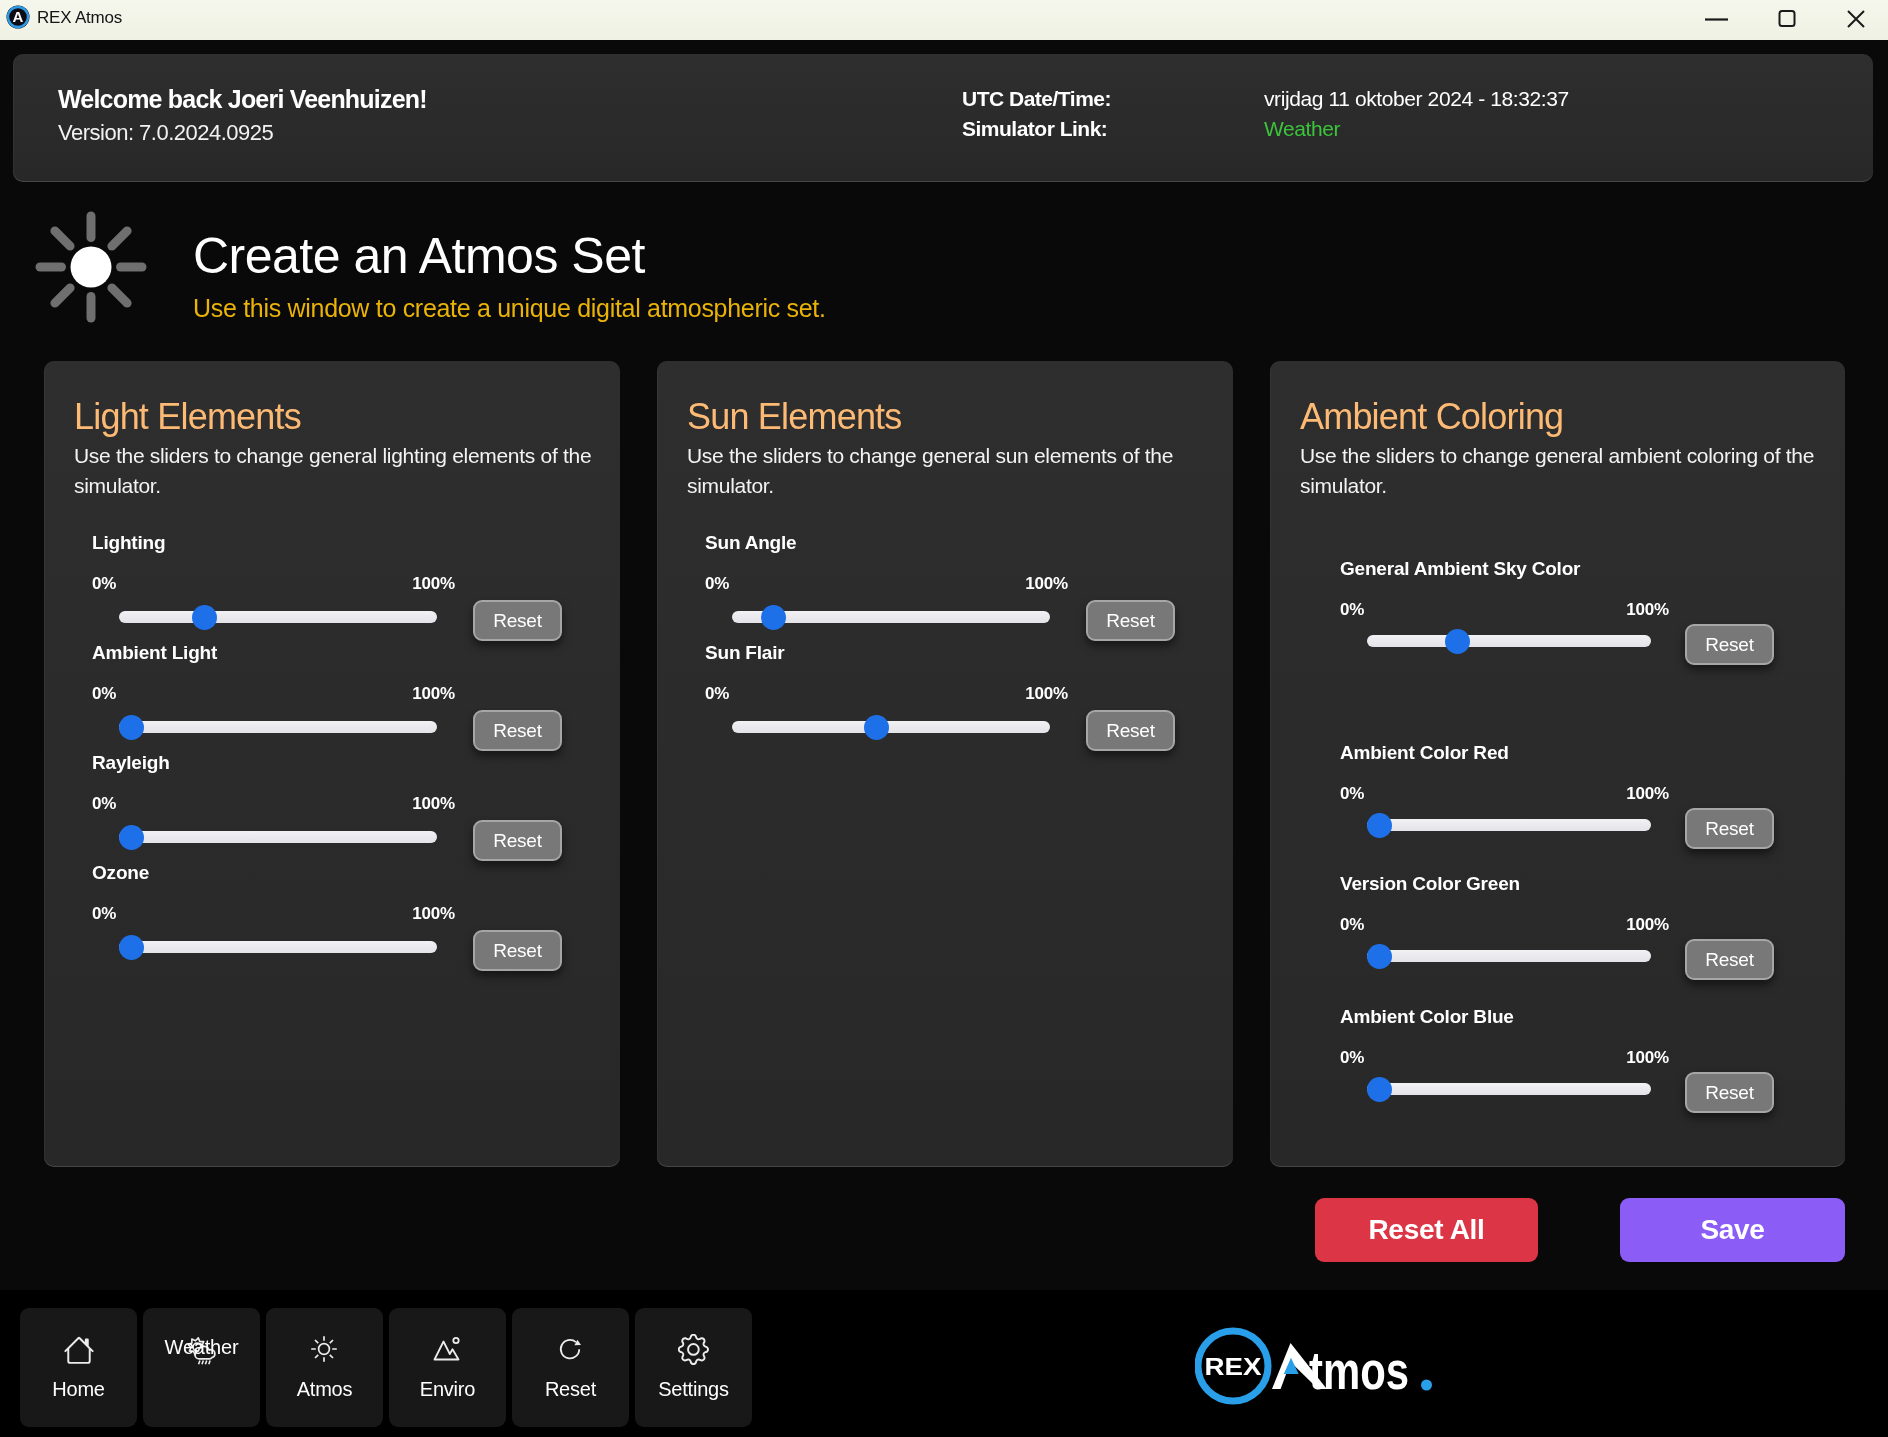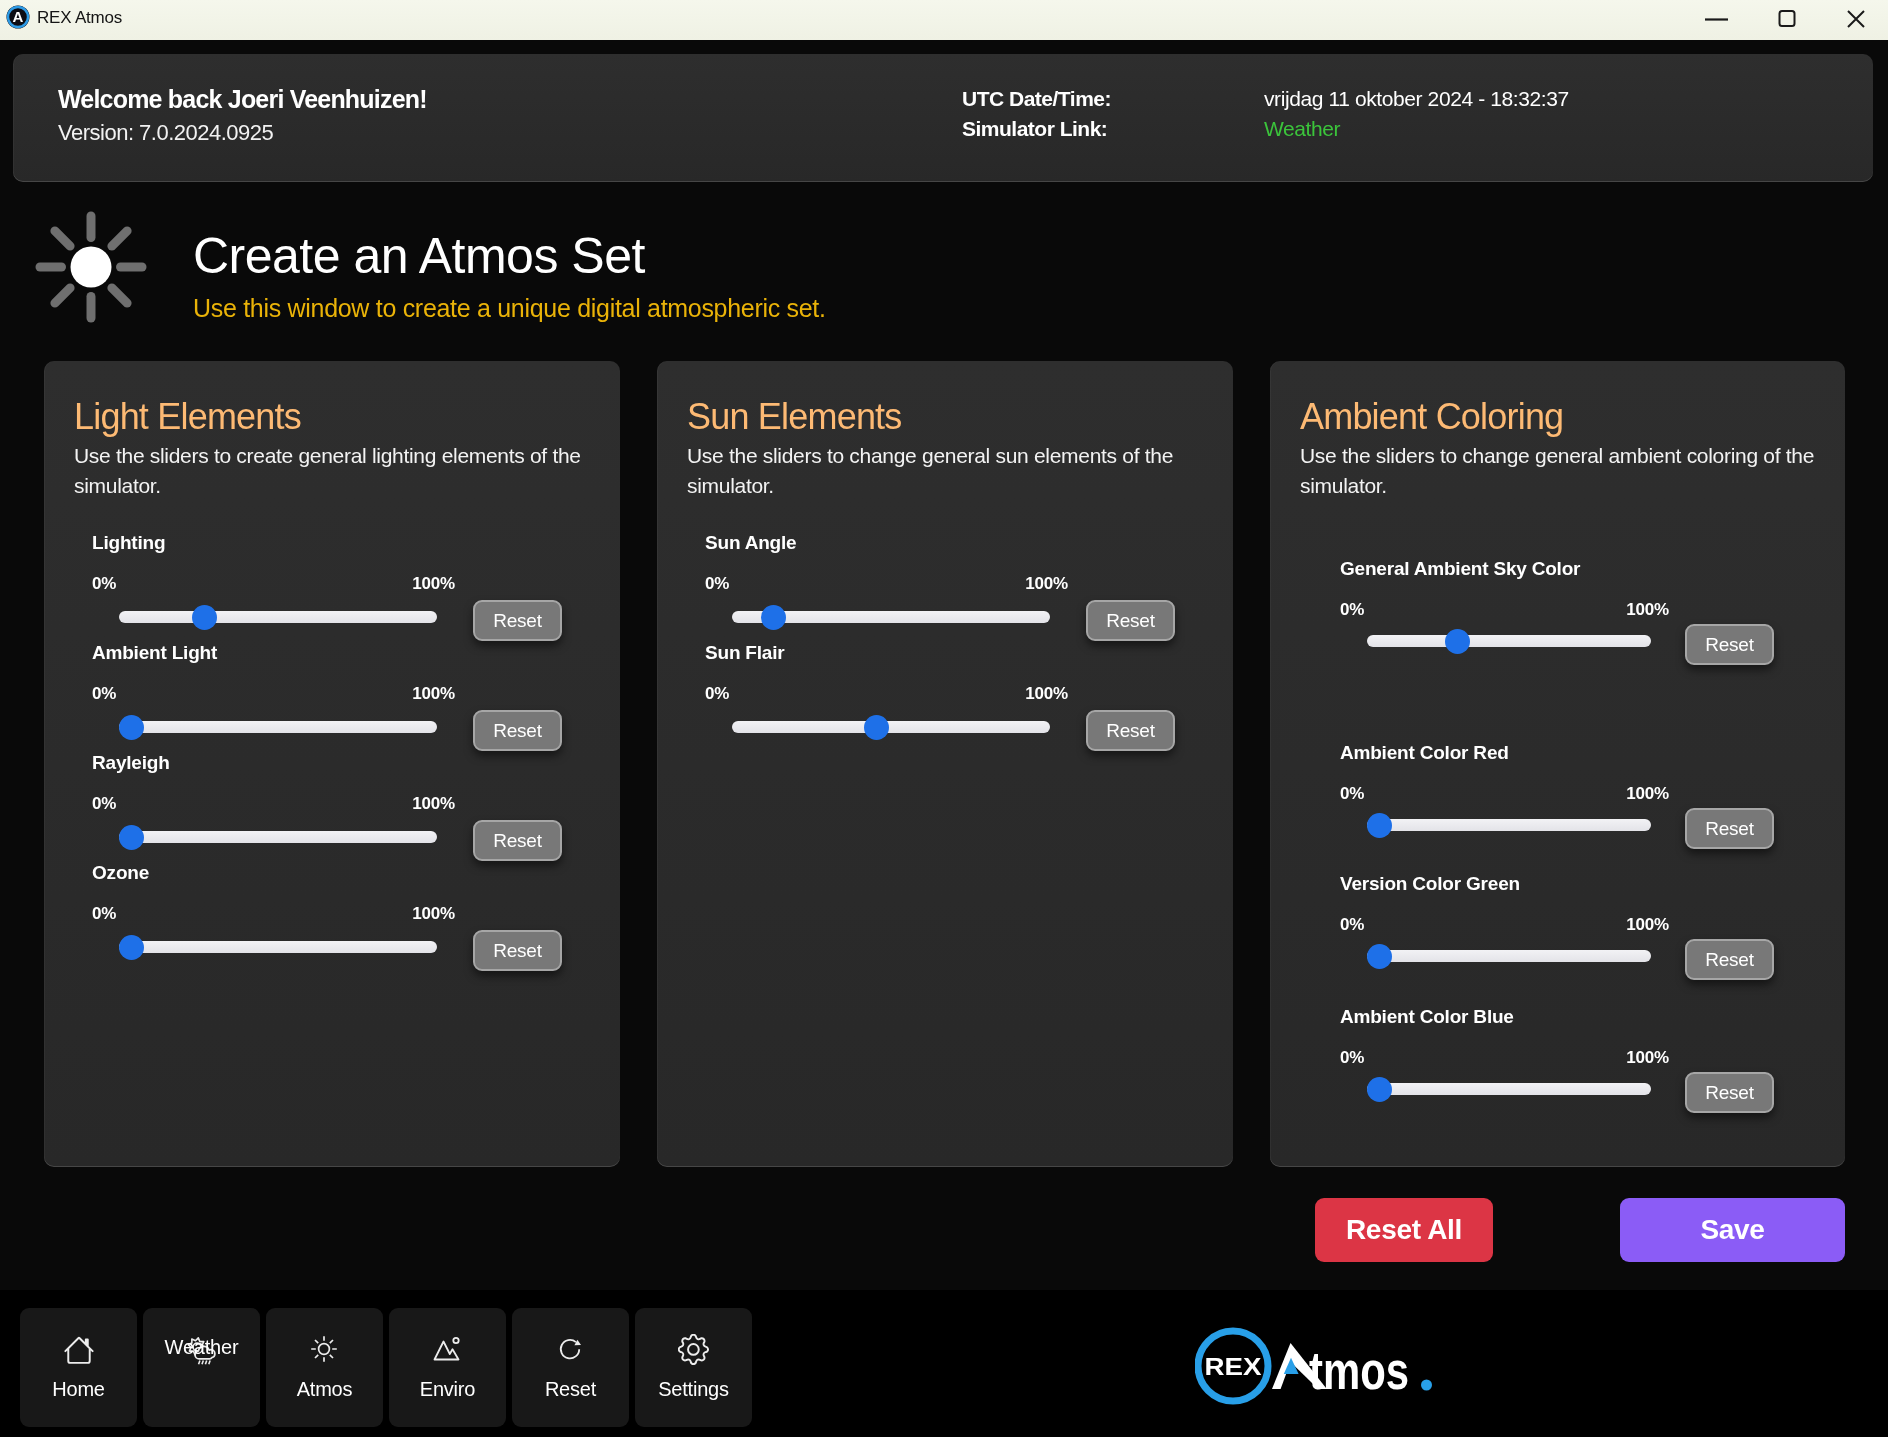--- a/index.html
+++ b/index.html
@@ -55,21 +55,21 @@
       <line x1="78.9" y1="37.1" x2="94.1" y2="21.9"></line>
     </g>
     <circle cx="58" cy="58" r="20.5" fill="#fff"></circle>
   </svg>
 <div class="abs w" style="left:193px;top:227px;font-size:50px;letter-spacing:-0.5px">Create an Atmos Set</div>
 <div class="abs" style="left:193px;top:294px;font-size:25px;color:#eab308;letter-spacing:-0.3px">Use this window to create a unique digital atmospheric set.</div>
 <div class="card" style="left:44px;top:361px;width:576px;height:806px"></div>
 <div class="card" style="left:657px;top:361px;width:576px;height:806px"></div>
 <div class="card" style="left:1270px;top:361px;width:575px;height:806px"></div>
 <div class="cardhead" style="left:74px;top:396px">Light Elements</div>
-<div class="cardsub" style="left:74px;top:441px;width:522px">Use the sliders to create general lighting elements of the simulator.</div>
+<div class="cardsub" style="left:74px;top:441px;width:522px">Use the sliders to change general lighting elements of the simulator.</div>
 <div class="cardhead" style="left:687px;top:396px">Sun Elements</div>
 <div class="cardsub" style="left:687px;top:441px;width:522px">Use the sliders to change general sun elements of the simulator.</div>
 <div class="cardhead" style="left:1300px;top:396px">Ambient Coloring</div>
 <div class="cardsub" style="left:1300px;top:441px;width:522px">Use the sliders to change general ambient coloring of the simulator.</div>
 <div class="slabel" style="left:92px;top:532px">Lighting</div>
 <div class="pct" style="left:92px;top:574px">0%</div>
 <div class="pct" style="left:385px;top:574px;width:70px;text-align:right">100%</div>
 <div class="track" style="left:119px;top:611px;width:318px"></div>
 <div class="thumb" style="left:192.2px;top:604.5px"></div>
 <div class="rbtn" style="left:473px;top:600px">Reset</div>
@@ -120,21 +120,21 @@
 <div class="pct" style="left:1599px;top:915px;width:70px;text-align:right">100%</div>
 <div class="track" style="left:1367px;top:950px;width:284px"></div>
 <div class="thumb" style="left:1367.0px;top:943.5px"></div>
 <div class="rbtn" style="left:1685px;top:939px">Reset</div>
 <div class="slabel" style="left:1340px;top:1006px">Ambient Color Blue</div>
 <div class="pct" style="left:1340px;top:1048px">0%</div>
 <div class="pct" style="left:1599px;top:1048px;width:70px;text-align:right">100%</div>
 <div class="track" style="left:1367px;top:1083px;width:284px"></div>
 <div class="thumb" style="left:1367.0px;top:1076.5px"></div>
 <div class="rbtn" style="left:1685px;top:1072px">Reset</div>
-<div class="bigbtn" style="left:1315px;top:1198px;width:178px;background:#dc3545">Reset All</div>
+<div class="bigbtn" style="left:1315px;top:1198px;width:223px;background:#dc3545">Reset All</div>
 <div class="bigbtn" style="left:1620px;top:1198px;width:225px;background:#8b5cf6">Save</div>
 <div class="tile" style="left:20px;top:1308px"></div>
 <svg class="abs" style="left:63px;top:1334px" width="32" height="32" viewBox="0 0 32 32">
     <g transform="scale(1.95) translate(0.2,0.3)">
       <path fill="#ececec" d="M8.707 1.5a1 1 0 0 0-1.414 0L.646 8.146a.5.5 0 0 0 .708.708L2 8.207V13.5A1.5 1.5 0 0 0 3.5 15h9a1.5 1.5 0 0 0 1.5-1.5V8.207l.646.647a.5.5 0 0 0 .708-.708L13 5.793V2.5a.5.5 0 0 0-.5-.5h-1a.5.5 0 0 0-.5.5v1.293zM13 7.207V13.5a.5.5 0 0 1-.5.5h-9a.5.5 0 0 1-.5-.5V7.207l5-5z"></path>
     </g>
   </svg>
 <div class="tlabel" style="left:20px;top:1378px">Home</div>
 <div class="tile" style="left:143px;top:1308px"></div>
 <svg class="abs" style="left:186px;top:1334px" width="32" height="32" viewBox="0 0 32 32">

